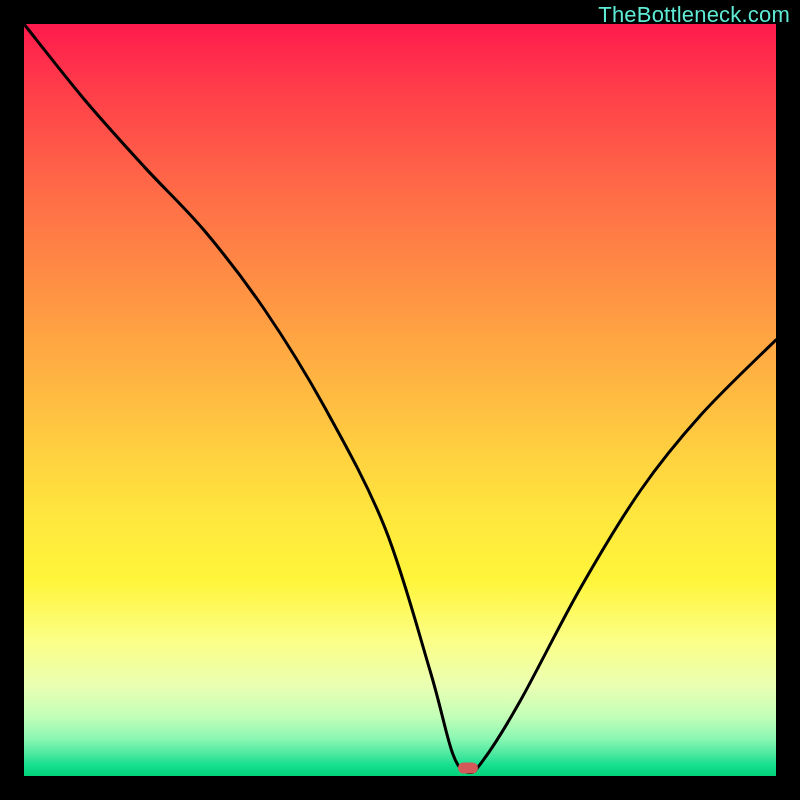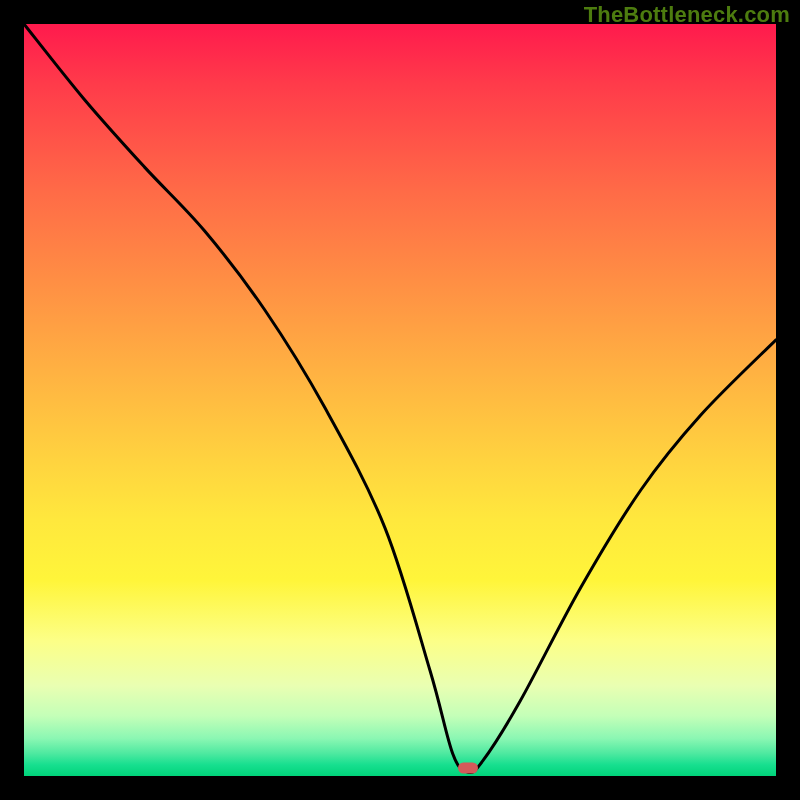--- a/index.html
+++ b/index.html
@@ -14,23 +14,23 @@
   .frame {
     position: relative;
     width: 800px;
     height: 800px;
     background: #000;
   }
   .watermark {
     position: absolute;
     top: 2px;
     right: 10px;
-    color: #4d7c0f;
+    color: #5eead4;
     font-size: 22px;
-    font-weight: 700;
+    font-weight: 400;
     letter-spacing: 0.2px;
     z-index: 20;
   }
   .plot-outer {
     position: absolute;
     left: 24px;
     top: 24px;
     width: 752px;
     height: 752px;
     background: #000;

